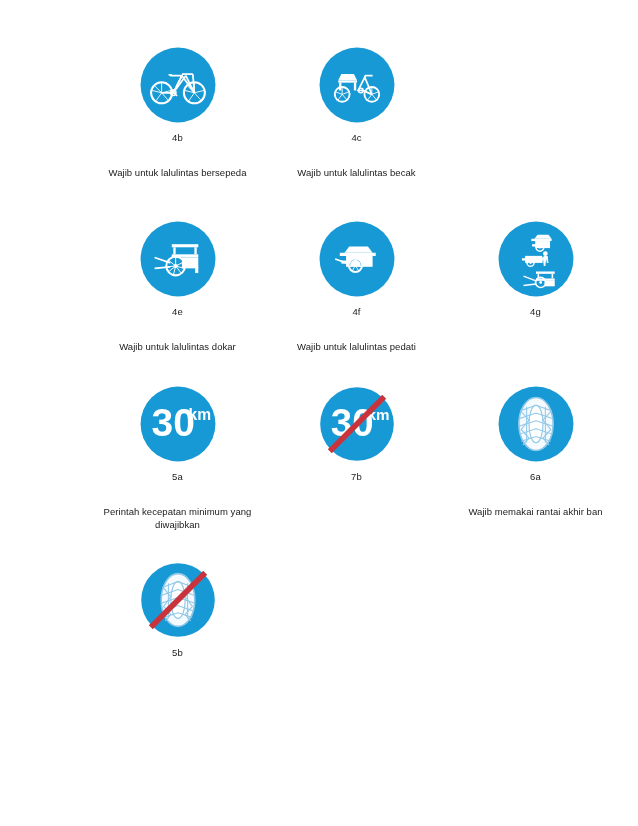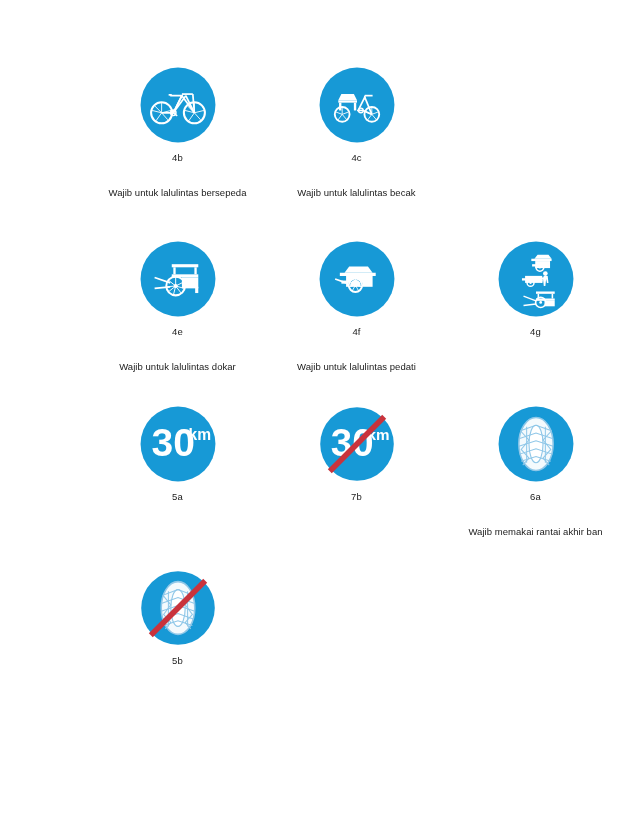--- a/index.html
+++ b/index.html
@@ -18,21 +18,21 @@
   }
   .sheet {
     width: 638px;
     height: 826px;
     position: relative;
     background: #ffffff;
   }
   .grid {
     position: absolute;
     left: 0;
-    top: 64px;
+    top: 44px;
     width: 638px;
   }
   .row {
     display: flex;
     flex-direction: row;
     width: 638px;
     margin: 0;
     padding: 0;
   }
   .cell {
@@ -296,20 +296,21 @@
 
       <div class="cell">
         <div class="sign-wrap">
           <svg class="sign-svg" width="78" height="78" viewBox="0 0 100 100">
             <circle cx="50" cy="50" r="48" fill="#1799D6"></circle>
             <text x="44" y="66" text-anchor="middle" font-family="Liberation Sans, sans-serif" font-size="50" font-weight="bold" fill="#ffffff">30</text>
             <text x="78" y="45" text-anchor="middle" font-family="Liberation Sans, sans-serif" font-size="20" font-weight="bold" fill="#ffffff">km</text>
           </svg>
         </div>
         <div class="code">5a</div>
+        <div class="caption">Perintah kecepatan minimum yang diwajibkan</div>
       </div>
 
       <div class="cell">
         <div class="sign-wrap">
           <svg class="sign-svg" width="80" height="80" viewBox="0 0 100 100">
             <circle cx="50" cy="50" r="46" fill="#1799D6"></circle>
             <text x="44" y="65" text-anchor="middle" font-family="Liberation Sans, sans-serif" font-size="48" font-weight="bold" fill="#ffffff">30</text>
             <text x="77" y="45" text-anchor="middle" font-family="Liberation Sans, sans-serif" font-size="19" font-weight="bold" fill="#ffffff">km</text>
             <path d="M16 84 L84 16" stroke="#C9333C" stroke-width="7" stroke-linecap="butt"></path>
           </svg>

